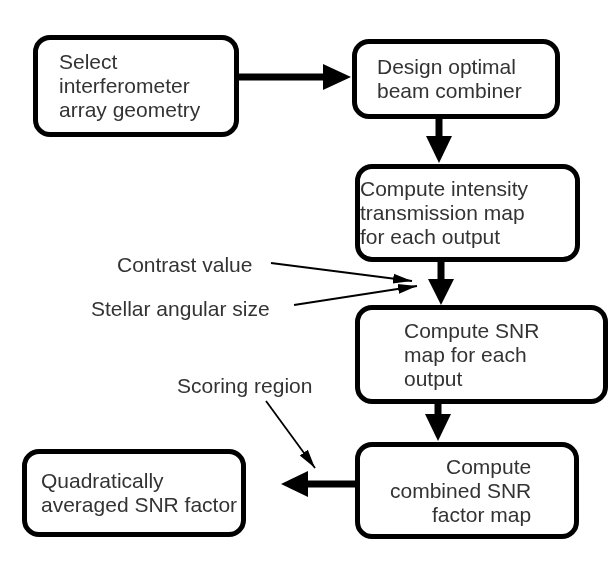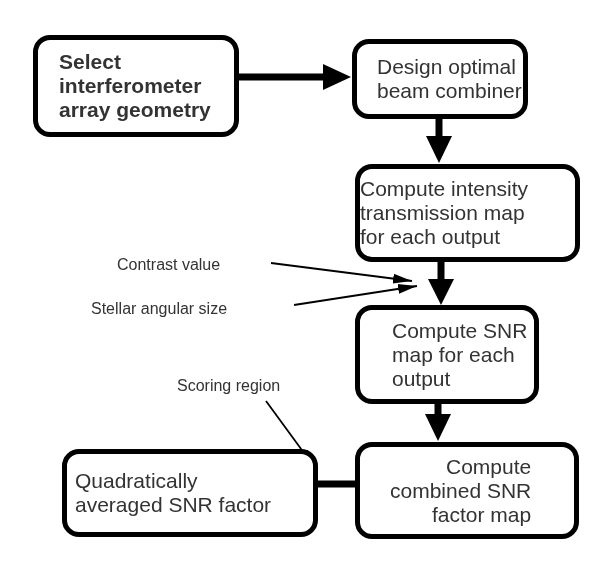--- a/index.html
+++ b/index.html
@@ -46,31 +46,31 @@
   }
   .node-label {
     color: var(--text);
     font-size: 21px;
     line-height: 24px;
     white-space: pre-line;
   }
   .annotation {
     position: absolute;
     color: var(--text);
-    font-size: 16px;
+    font-size: 21px;
     line-height: 24px;
     white-space: nowrap;
   }
   
-  .b1 { left: 33px;  top: 35px;  width: 206px; height: 102px; padding-left: 21px; font-weight: bold; }
-  .b2 { left: 352px; top: 39px;  width: 176px; height: 80px;  padding-left: 20px; }
+  .b1 { left: 33px;  top: 35px;  width: 206px; height: 102px; padding-left: 21px; }
+  .b2 { left: 352px; top: 39px;  width: 208px; height: 80px;  padding-left: 20px; }
   .b3 { left: 355px; top: 164px; width: 225px; height: 98px;  }
-  .b4 { left: 355px; top: 305px; width: 184px; height: 99px;  padding-left: 32px; }
+  .b4 { left: 355px; top: 305px; width: 253px; height: 99px;  padding-left: 44px; }
   .b5 { left: 355px; top: 442px; width: 224px; height: 97px;  padding-left: 30px; text-align: right; }
-  .b6 { left: 22px;  top: 449px; width: 256px; height: 88px;  padding-left: 8px; margin-left: 40px; }
+  .b6 { left: 22px;  top: 449px; width: 224px; height: 88px;  padding-left: 14px; }
   
   .a-contrast { left: 117px; top: 253px; }
   .a-stellar  { left: 91px;  top: 297px; }
   .a-scoring  { left: 177px; top: 374px; }
 </style>
 </head>
 <body>
 
 <div class="canvas">
 

